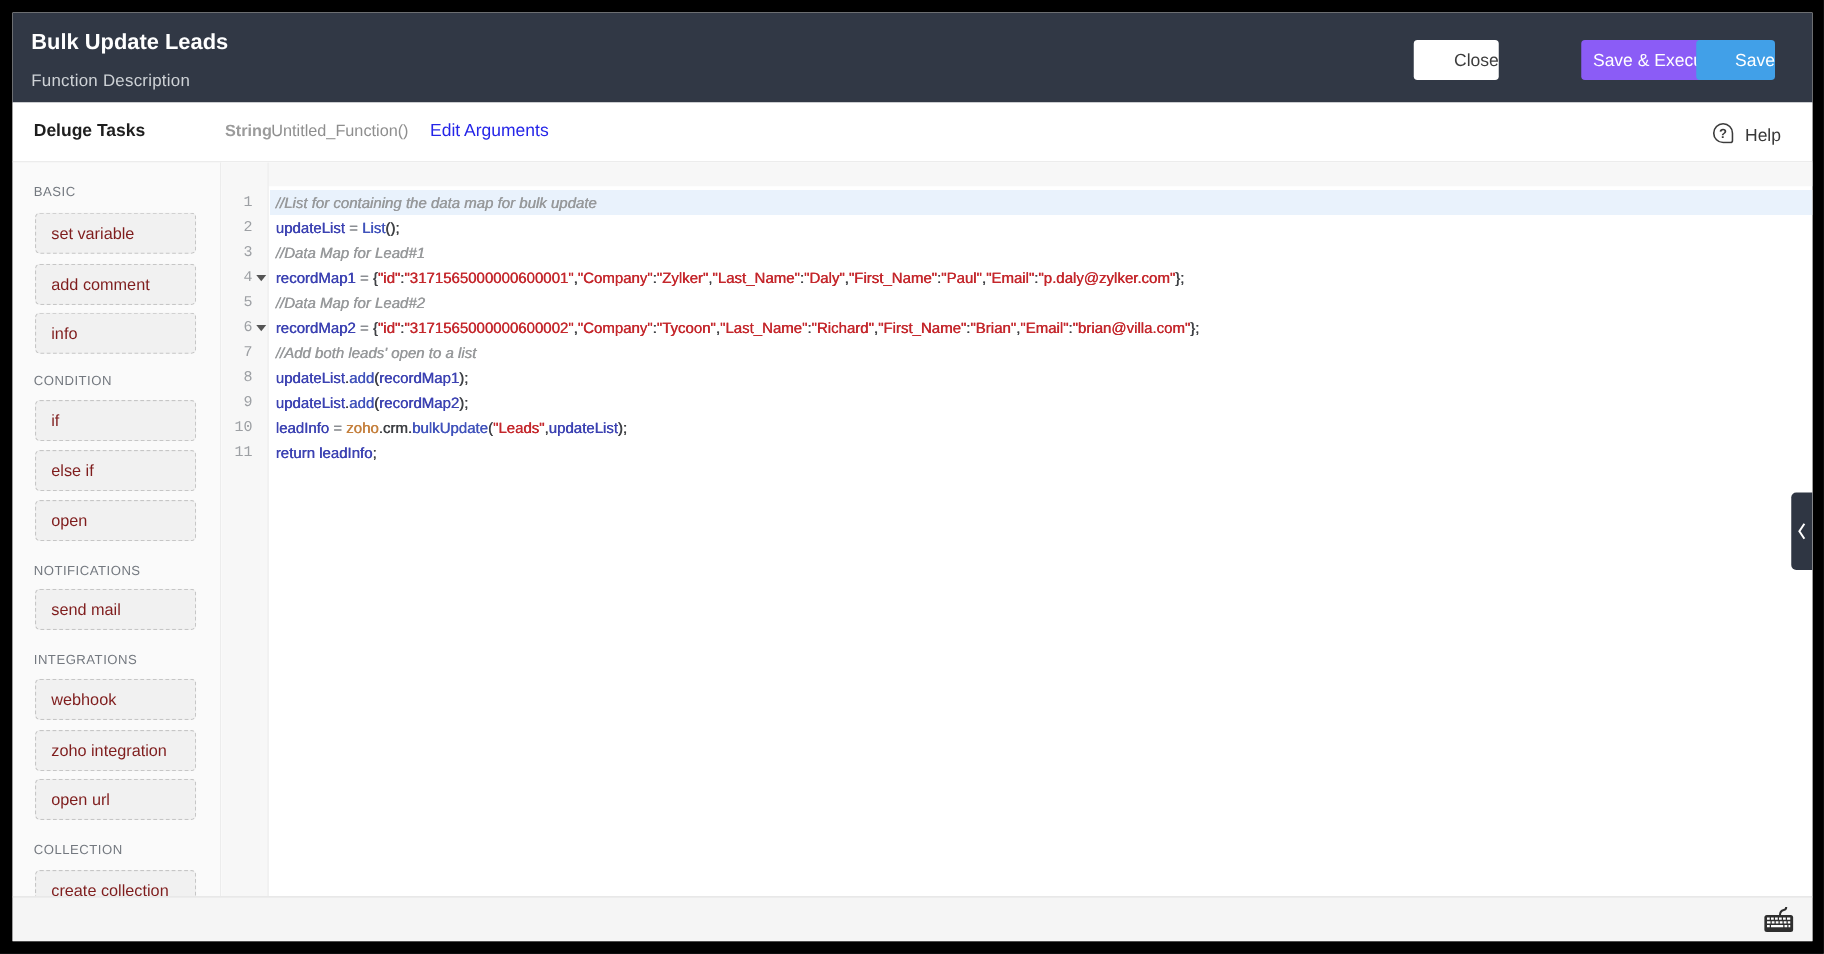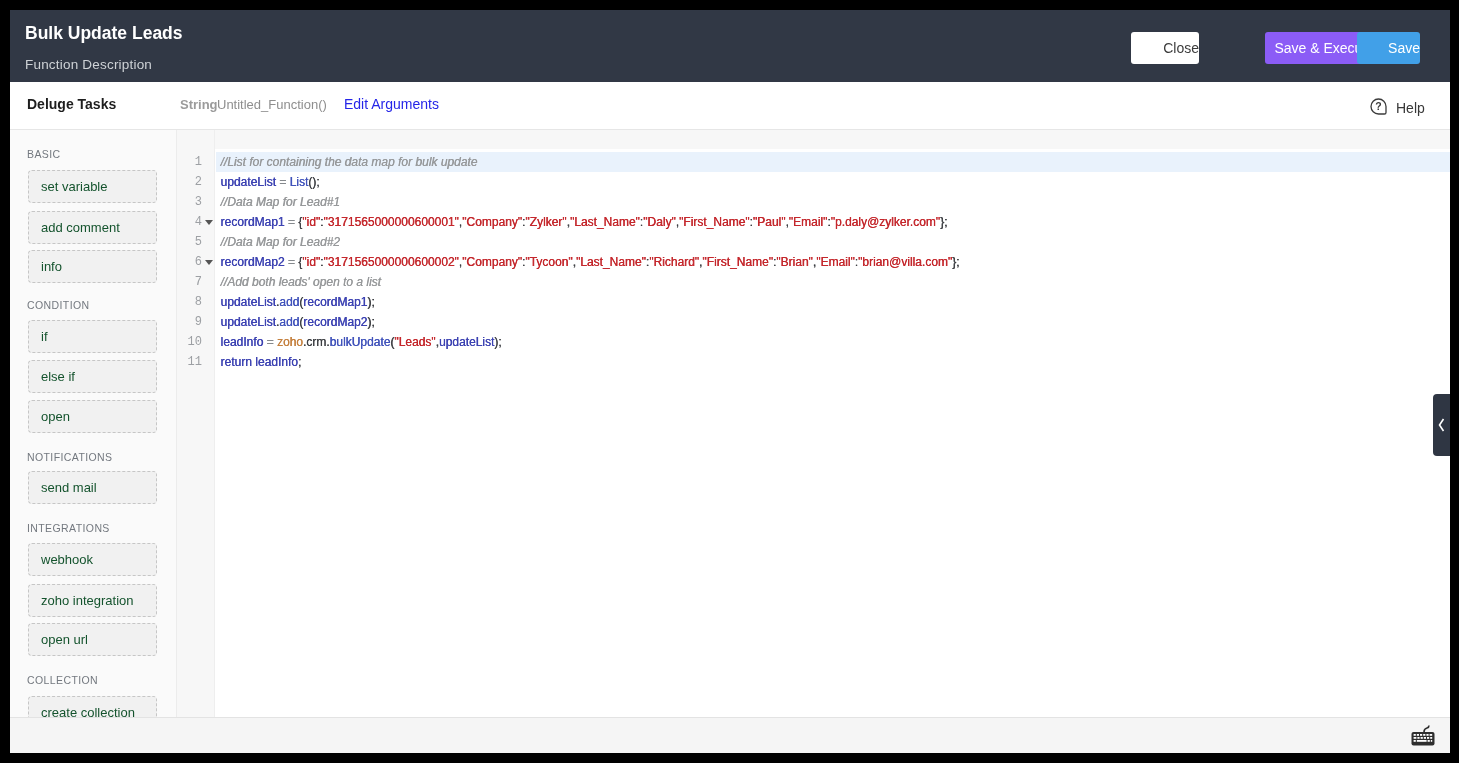--- a/index.html
+++ b/index.html
@@ -17,21 +17,21 @@
 #tbar { position:absolute; left:0; top:72px; width:1440px; height:48px; background:#fff; border-bottom:1px solid #e6e6e6; }
 #tbar .dt { position:absolute; left:17px; top:14px; font-size:14px; font-weight:bold; color:#1e1e1e; }
 #tbar .str { position:absolute; left:170px; top:15px; font-size:13px; color:#9b9b9b;font-weight:bold; }
 #tbar .fn { position:absolute; left:207px; top:15px; font-size:13px; color:#8e8e8e; }
 #tbar .ea { position:absolute; left:334px; top:14px; font-size:14px; color:#2525e8; }
 #help { position:absolute; left:1360px; top:16px; }
 #help .ht { position:absolute; left:26px; top:2px; font-size:14px; color:#383838; }
 
 #side { position:absolute; left:0; top:120px; width:167px; height:587px; background:#fafafa; border-right:1px solid #ececec; overflow:hidden; }
 .cat { position:absolute; left:17px; font-size:10.5px; color:#73787f; letter-spacing:0.4px; }
-.sbtn { position:absolute; left:18px; width:129px; height:33px; background:#f1f1f1; border:1px dashed #c6c6c6; border-radius:4px; font-size:13px; color:#14532d; line-height:31px; padding-left:12px; }
+.sbtn { position:absolute; left:18px; width:129px; height:33px; background:#f1f1f1; border:1px dashed #c6c6c6; border-radius:4px; font-size:13px; color:#7f1d1d; line-height:31px; padding-left:12px; }
 
 #ed { position:absolute; left:167px; top:120px; width:1273px; height:587px; background:#fff; }
 #edtop { position:absolute; left:0; top:0; width:1273px; height:19px; background:#f7f7f7; }
 #gutter { position:absolute; left:0; top:0; width:38px; height:587px; background:#f7f7f7; border-right:1px solid #eeeeee; }
 .ln { position:absolute; right:12px; height:20px; line-height:20px; font-family:"Liberation Mono", monospace; font-size:12px; color:#9da0a4; }
 .fold { position:absolute; left:28px; width:0; height:0; border-left:4px solid transparent; border-right:4px solid transparent; border-top:5px solid #555; }
 #code { position:absolute; left:38.5px; top:22px; width:1234.5px; }
 .cl { position:relative; height:20px; line-height:20px; font-family:Liberation Sans, sans-serif; font-size:12px; color:#3f4145; padding-left:5px; white-space:pre; text-shadow:0.35px 0 0 currentColor; }
 .cl.act { background:#e9f2fc; }
 .c { color:#97999b; font-style:italic; }

